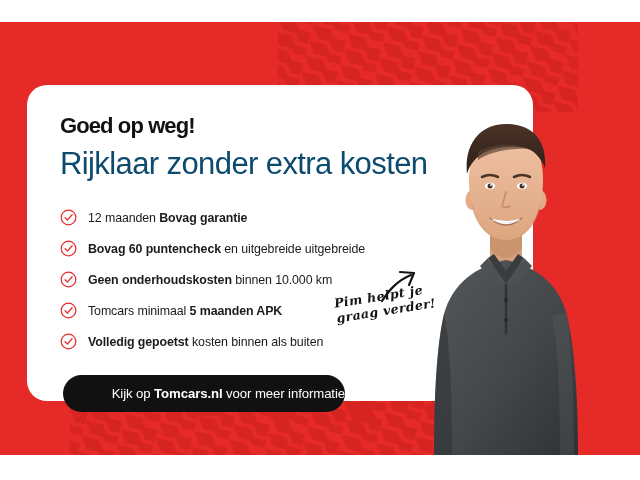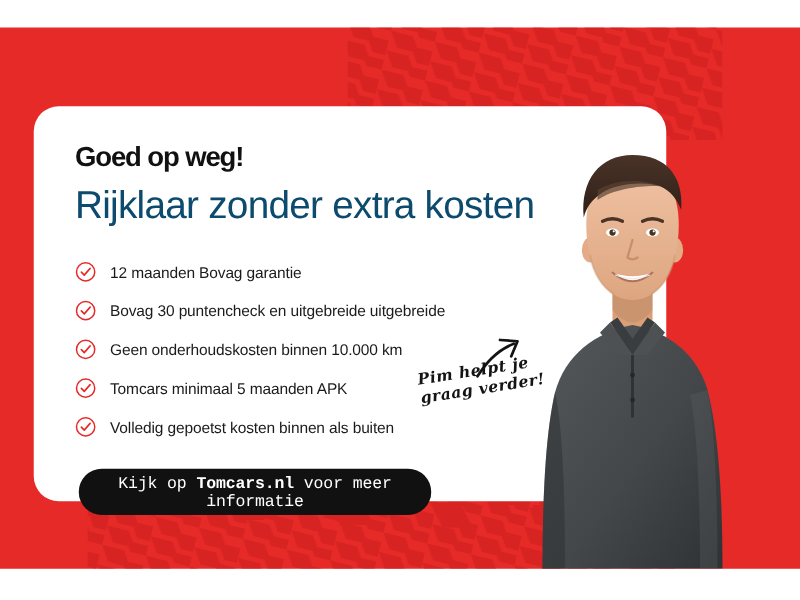--- a/index.html
+++ b/index.html
@@ -108,38 +108,39 @@
     width: 17px;
     height: 17px;
     margin-right: 11px;
   }
   .check-icon svg { display: block; }
   .feature-text {
     font-size: 12.4px;
     color: #1b1b1b;
     letter-spacing: -0.1px;
   }
-  .feature-text b { font-weight: 400; }
+  .feature-text b { font-weight: 700; }
 
   
   .cta {
     position: absolute;
     left: 63px;
     top: 375px;
     width: 282px;
     height: 37px;
     border: none;
     border-radius: 19px;
     background: #111111;
     color: #ffffff;
-    font-family: Liberation Mono, monospace;
+    font-family: Liberation Sans, sans-serif;
     font-size: 13.2px;
     letter-spacing: -0.1px;
     cursor: pointer;
     padding: 0;
+    text-align: right;
   }
   .cta b { font-weight: 700; }
 
   
   .note {
     position: absolute;
     left: 333px;
     top: 296px;
     width: 108px;
     transform: rotate(-9deg);
@@ -244,21 +245,21 @@
           <span class="feature-text"><span>12 maanden </span><b>Bovag garantie</b><span></span></span>
         </li>
 
         <li class="feature">
           <span class="check-icon">
             <svg viewBox="0 0 17 17" width="17" height="17" aria-hidden="true">
               <circle cx="8.5" cy="8.5" r="7.3" fill="none" stroke="#e62a28" stroke-width="1.2"></circle>
               <path d="M5.1 8.7 L7.4 11.1 L12.1 5.7" fill="none" stroke="#e62a28" stroke-width="1.3" stroke-linecap="round" stroke-linejoin="round"></path>
             </svg>
           </span>
-          <span class="feature-text"><span></span><b>Bovag 30 puntencheck</b><span> en uitgebreide uitgebreide</span></span>
+          <span class="feature-text"><span></span><b>Bovag 60 puntencheck</b><span> en uitgebreide uitgebreide</span></span>
         </li>
 
         <li class="feature">
           <span class="check-icon">
             <svg viewBox="0 0 17 17" width="17" height="17" aria-hidden="true">
               <circle cx="8.5" cy="8.5" r="7.3" fill="none" stroke="#e62a28" stroke-width="1.2"></circle>
               <path d="M5.1 8.7 L7.4 11.1 L12.1 5.7" fill="none" stroke="#e62a28" stroke-width="1.3" stroke-linecap="round" stroke-linejoin="round"></path>
             </svg>
           </span>
           <span class="feature-text"><span></span><b>Geen onderhoudskosten</b><span> binnen 10.000 km</span></span>

